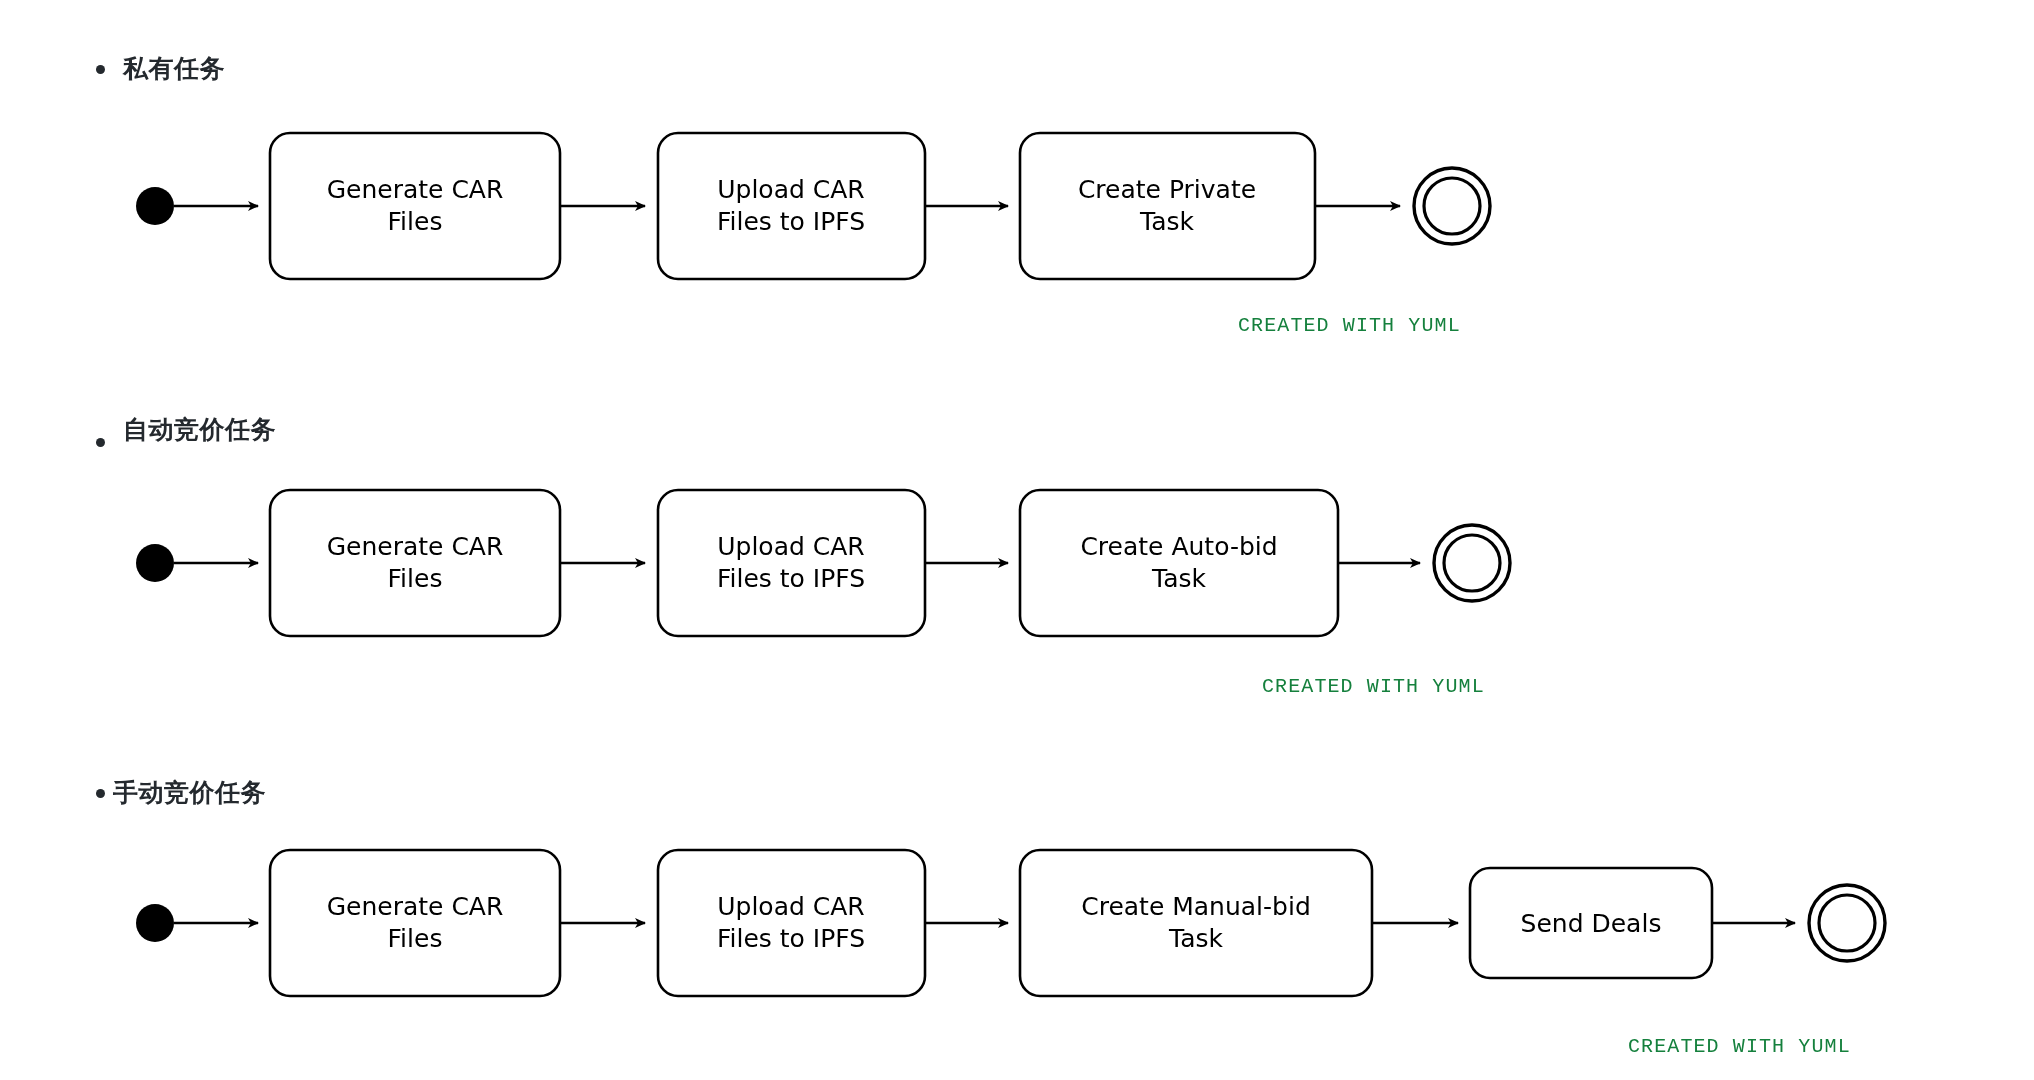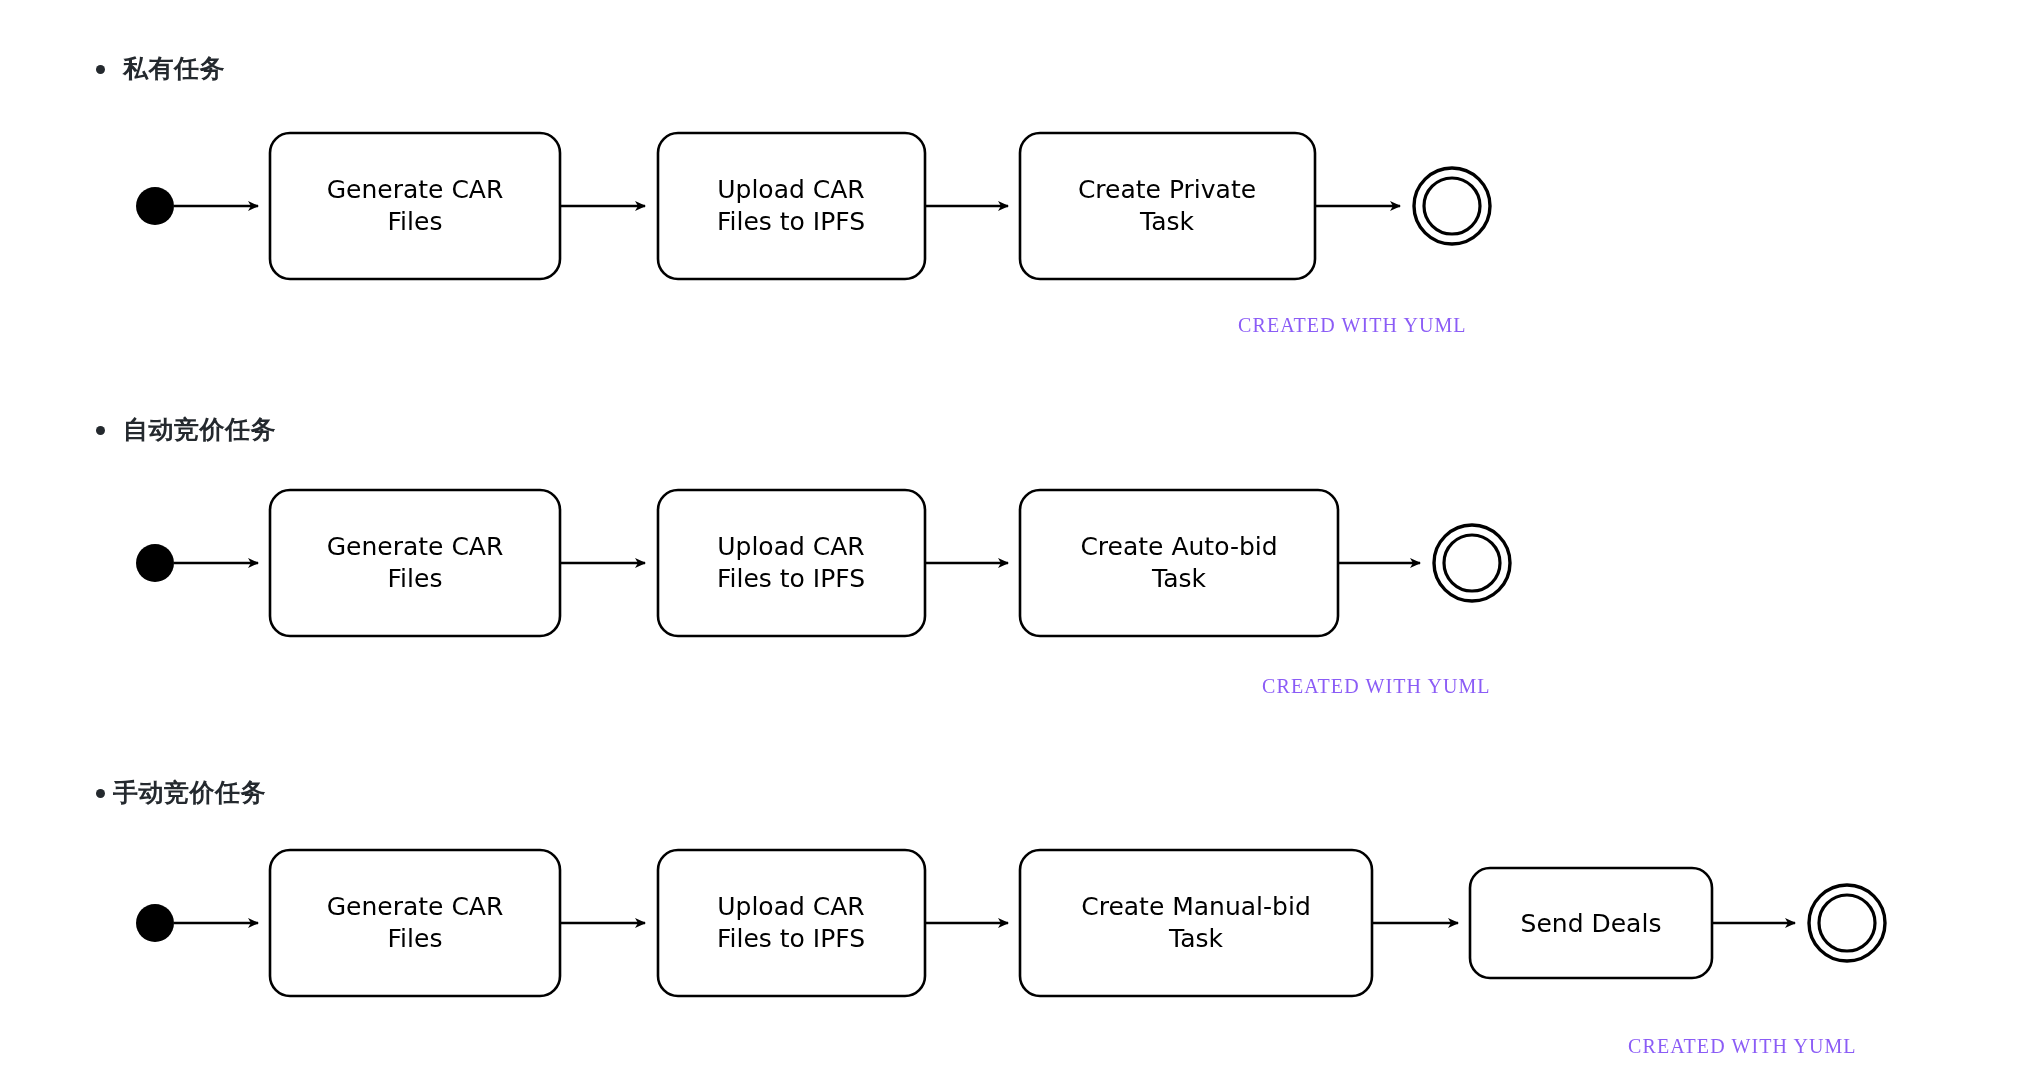--- a/index.html
+++ b/index.html
@@ -63,24 +63,24 @@
   }
   .node-label {
     font-family: "DejaVu Sans", "Liberation Sans", sans-serif;
     font-size: 25px;
     fill: #000000;
   }
 
   
   .watermark {
     position: absolute;
-    font-family: Liberation Serif, serif;
+    font-family: Liberation Mono, monospace;
     font-size: 20px;
     letter-spacing: 1.1px;
-    color: #8b5cf6;
+    color: #15803d;
     white-space: nowrap;
   }
 </style>
 </head>
 <body>
 
 <div class="page">
 
   <div class="section" style="top:0px;">
     <div class="heading-row" style="top:24px;">
@@ -128,21 +128,21 @@
           <circle cx="1452" cy="100" r="38" fill="#ffffff" stroke="#000000" stroke-width="3.4"></circle>
           <circle cx="1452" cy="100" r="28" fill="#ffffff" stroke="#000000" stroke-width="3.2"></circle>
         </g>
       </svg>
     </div>
 
     <div class="watermark" style="left:1238px; top:286px;">CREATED WITH YUML</div>
   </div>
 
   <div class="section" style="top:0px;">
-    <div class="heading-row" style="top:385px;">
+    <div class="heading-row" style="top:385px;align-items:flex-end;">
       <span class="bullet-dot"></span>
       <span class="heading-text">自动竞价任务</span>
     </div>
 
     <div class="diagram" style="top:440px;">
       <svg width="1560" height="200" viewBox="0 0 1560 200" xmlns="http://www.w3.org/2000/svg">
         <defs>
           <marker id="ah2" markerWidth="12" markerHeight="12" refX="10" refY="5" orient="auto" markerUnits="userSpaceOnUse">
             <path d="M0,0 L11,5 L0,10 L3,5 Z" fill="#000"></path>
           </marker>

